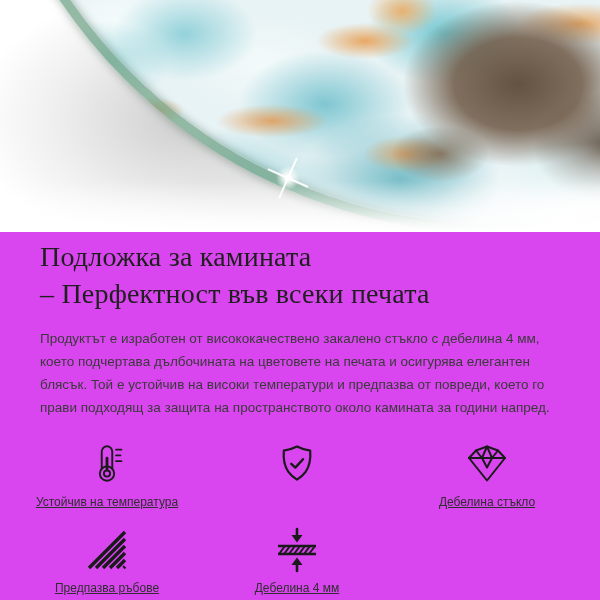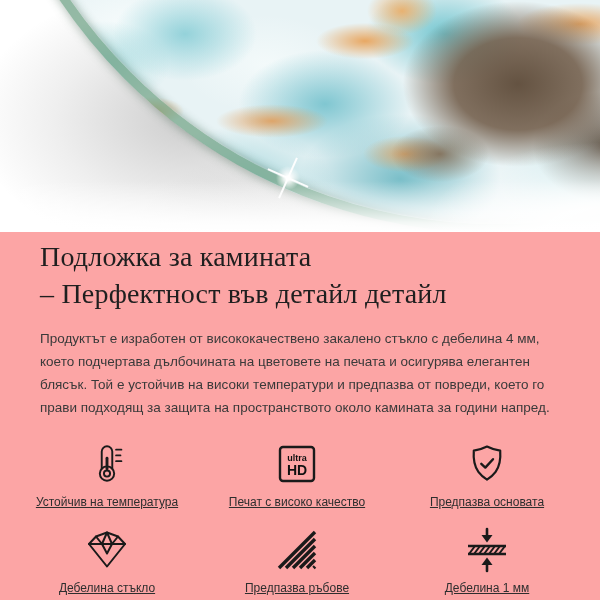--- a/index.html
+++ b/index.html
@@ -2,21 +2,21 @@
 <html><head>
 <meta charset="utf-8">
 <style>
   html, body {
     margin: 0; padding: 0;
     width: 600px; height: 600px;
     background: #ffffff;
     overflow: hidden;
     font-family: "Liberation Sans", sans-serif;
   }
-  .page { position: relative; width: 600px; height: 600px; background: #fca5a5; }
+  .page { position: relative; width: 600px; height: 600px; background: #d946ef; }
 
   
   .hero {
     position: relative;
     width: 600px; height: 232px;
     overflow: hidden;
     background: #ffffff;
   }
   .hero-shadow {
     position: absolute; inset: 0;
@@ -136,58 +136,47 @@
 
 <div class="page">
 
   <div class="hero">
     <div class="hero-shadow"></div>
     <div class="glass-disc"></div>
     <div class="sparkle"></div>
     <div class="hero-fade"></div>
   </div>
 
-  <h1 class="title"><span>Подложка за камината</span><br><span>– Перфектност във детайл детайл</span></h1>
+  <h1 class="title"><span>Подложка за камината</span><br><span>– Перфектност във всеки печата</span></h1>
 
   <p class="description">Продуктът е изработен от висококачествено закалено стъкло с дебелина 4 мм, което подчертава дълбочината на цветовете на печата и осигурява елегантен блясък. Той е устойчив на високи температури и предпазва от повреди, което го прави подходящ за защита на пространството около камината за години напред.</p>
 
   <div class="features">
 
     <div class="feature">
       <div class="icon-box">
         <svg width="46" height="46" viewBox="0 0 48 48">
           <path class="stroke" d="M18.5 29 V11 a5.5 5.5 0 0 1 11 0 V29"></path>
           <circle class="stroke" cx="24" cy="34" r="7.5"></circle>
           <circle class="stroke" cx="24" cy="34" r="3.2"></circle>
           <path class="stroke" style="stroke-width:3" d="M24 18 V29"></path>
           <path class="stroke" d="M33.5 9 h5.5 M33.5 15 h4.5 M33.5 21 h5.5"></path>
         </svg>
       </div>
       <div class="label">Устойчив на температура</div>
     </div>
 
-    <div class="feature">
-      <div class="icon-box">
-        <svg width="42" height="42" viewBox="0 0 42 42">
-          <rect class="stroke" style="stroke-width:2.4" x="4" y="4" width="34" height="34" rx="3"></rect>
-          <text class="uhd-small" x="21" y="18" text-anchor="middle">ultra</text>
-          <text class="uhd-big" x="21" y="32" text-anchor="middle">HD</text>
-        </svg>
-      </div>
-      <div class="label">Печат с високо качество</div>
-    </div>
 
     <div class="feature">
       <div class="icon-box">
         <svg width="44" height="44" viewBox="0 0 44 44">
           <path class="stroke" style="stroke-width:2.2" d="M22 4.5 C26.5 6.8 31.2 8.1 35.2 8.6 C35.8 16.8 34.2 24.9 30.6 29.8 C27.9 33.5 24 36.3 22 37.6 C20 36.3 16.1 33.5 13.4 29.8 C9.8 24.9 8.2 16.8 8.8 8.6 C12.8 8.1 17.5 6.8 22 4.5 Z"></path>
           <path class="stroke" style="stroke-width:2.4" d="M16.3 21.8 L20.3 25.6 L28 17.2"></path>
         </svg>
       </div>
-      <div class="label">Предпазва основата</div>
     </div>
 
     <div class="feature">
       <div class="icon-box">
         <svg width="48" height="44" viewBox="0 0 48 44">
           <path class="stroke" d="M13 8.5 L24 4.5 L35 8.5 L42 16 L24 38.5 L6 16 Z"></path>
           <path class="stroke" d="M6 16 H42"></path>
           <path class="stroke" d="M13 8.5 L19 16 M24 4.5 L19 16 M24 4.5 L29 16 M35 8.5 L29 16"></path>
           <path class="stroke" d="M19 16 L24 25.5 M29 16 L24 25.5"></path>
         </svg>
@@ -223,17 +212,17 @@
               <path d="M24 27 L30 19"></path>
               <path d="M29 27 L35 19"></path>
             <path d="M34 27 L40 19"></path>
           </g>
           <path class="stroke" style="stroke-width:2.6" d="M22 2 V8"></path>
           <polygon class="fill" points="16.5,8 27.5,8 22,15.5"></polygon>
           <path class="stroke" style="stroke-width:2.6" d="M22 44 V38"></path>
           <polygon class="fill" points="16.5,38 27.5,38 22,30.5"></polygon>
         </svg>
       </div>
-      <div class="label">Дебелина 1 мм</div>
+      <div class="label">Дебелина 4 мм</div>
     </div>
 
   </div>
 </div>
 
 </body></html>

